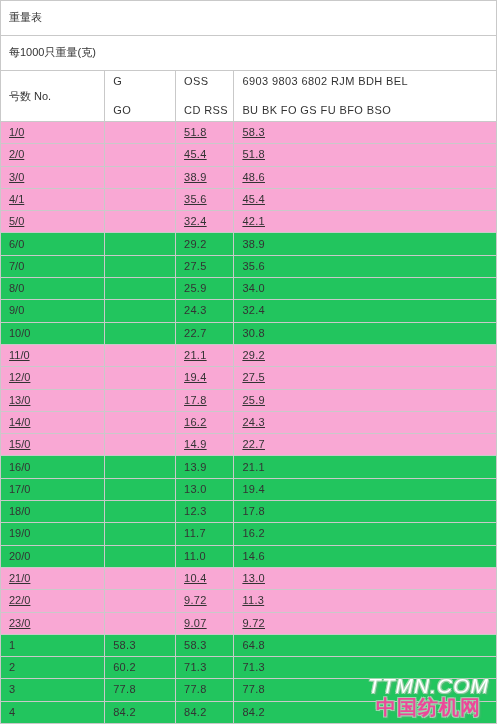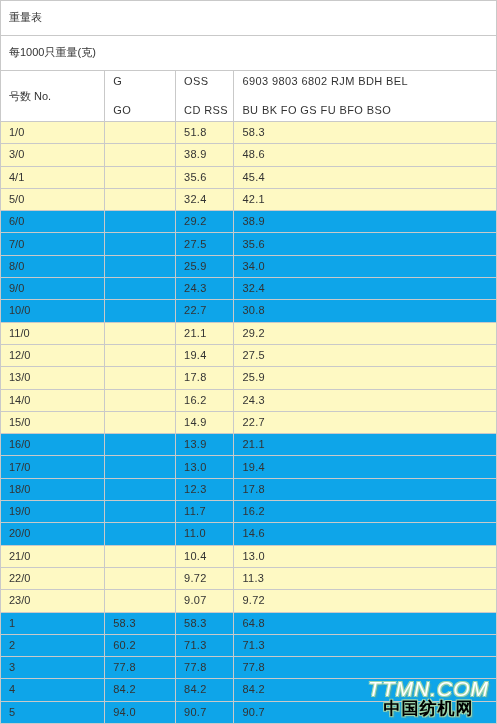--- a/index.html
+++ b/index.html
@@ -82,22 +82,22 @@
     font-size: 10.5px;
     letter-spacing: 0.3px;
     color: #333333;
   }
   .data-row td.col-a {
     font-family: "Liberation Sans", "DejaVu Sans", sans-serif;
     font-size: 10.5px;
     letter-spacing: 0;
   }
 
-  .band-green td { background: #0ea5e9; }
-  .band-white td { background: #fef9c3; }
+  .band-green td { background: #22c55e; }
+  .band-white td { background: #f9a8d4; text-decoration: underline; }
 
   .band-green td { border-color: #bfe8cb; }
 
   
   #watermark {
     position: absolute;
     right: 8px;
     bottom: 6px;
     text-align: center;
     pointer-events: none;
@@ -116,23 +116,23 @@
        1px 1px 0 #9fd6ae,
       -1px 1px 0 #9fd6ae,
        1px -1px 0 #9fd6ae,
       -1px -1px 0 #9fd6ae,
        2px 2px 2px rgba(120,170,135,.55);
   }
   #watermark .wm-cn {
     display: block;
     font-family: "DejaVu Sans", "Liberation Sans", sans-serif;
     font-weight: bold;
-    font-size: 17px;
+    font-size: 20px;
     letter-spacing: 1px;
-    color: #000000;
+    color: #ec4899;
     text-shadow:
        1px 1px 0 #9fd6ae,
       -1px 1px 0 #9fd6ae,
        1px -1px 0 #9fd6ae,
       -1px -1px 0 #9fd6ae,
        2px 2px 2px rgba(120,170,135,.55);
   }
 </style>
 </head>
 <body>
@@ -168,20 +168,26 @@
         <span class="head-line">BU BK FO GS FU BFO BSO</span>
       </td>
     </tr>
   <tr class="data-row band-white">
         <td class="col-a">1/0</td>
         <td class="col-b"></td>
         <td class="col-c">51.8</td>
         <td class="col-d">58.3</td>
       </tr>
       <tr class="data-row band-white">
+        <td class="col-a">2/0</td>
+        <td class="col-b"></td>
+        <td class="col-c">45.4</td>
+        <td class="col-d">51.8</td>
+      </tr>
+      <tr class="data-row band-white">
         <td class="col-a">3/0</td>
         <td class="col-b"></td>
         <td class="col-c">38.9</td>
         <td class="col-d">48.6</td>
       </tr>
       <tr class="data-row band-white">
         <td class="col-a">4/1</td>
         <td class="col-b"></td>
         <td class="col-c">35.6</td>
         <td class="col-d">45.4</td>

